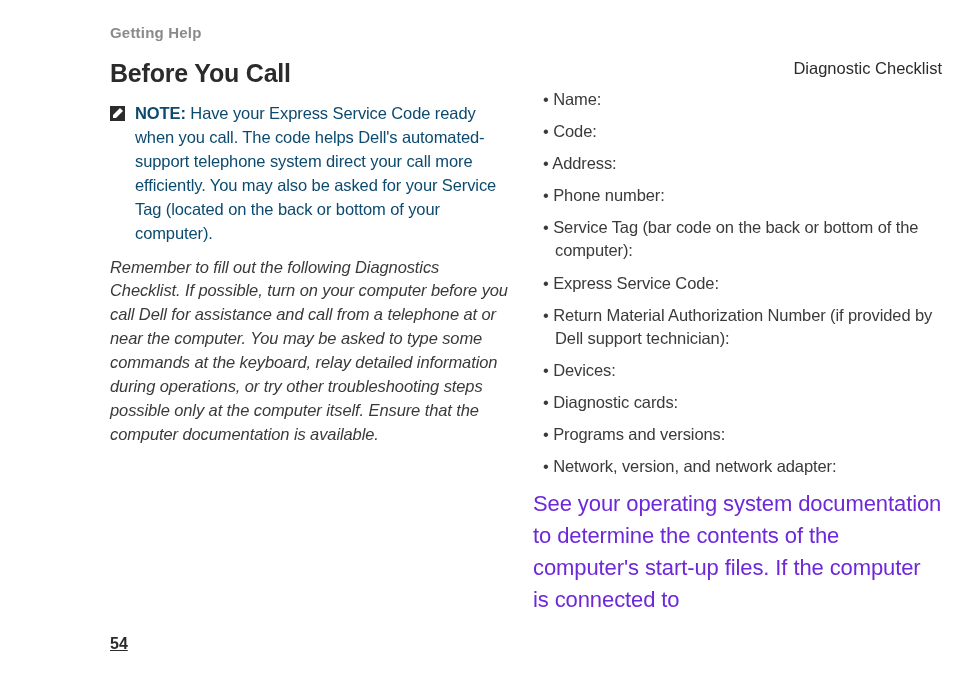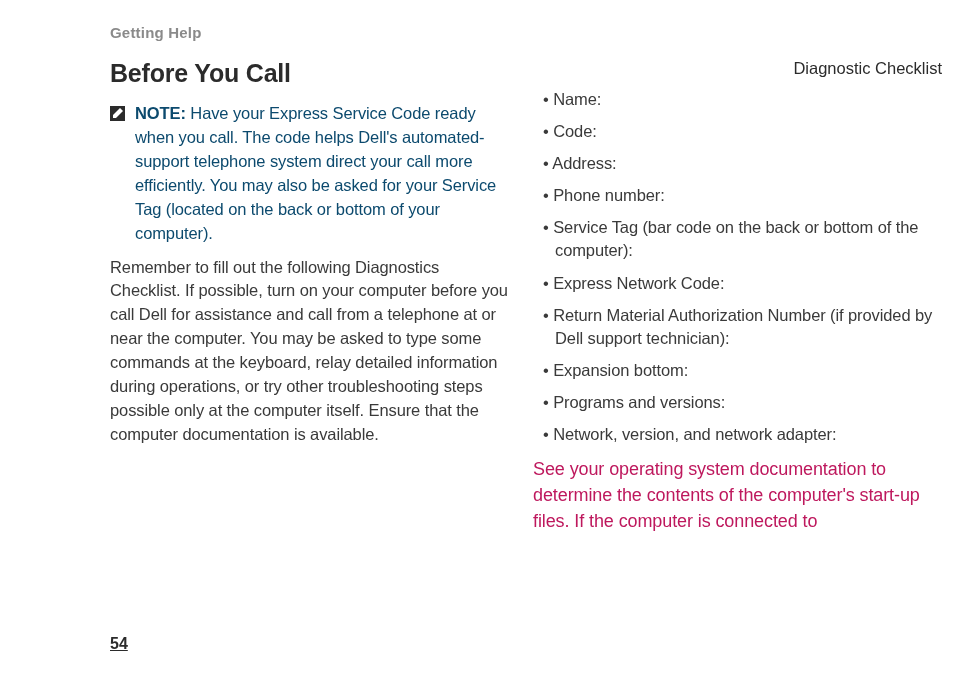--- a/index.html
+++ b/index.html
@@ -77,20 +77,21 @@
   }
   .note-label {
     font-weight: 700;
   }
   .body-text {
     font-size: 16.5px;
     line-height: 1.45;
     color: #3a3a3a;
     margin: 0 0 10px 10px;
     letter-spacing: -0.1px;
+    font-style: italic;
   }
   .subhead {
     font-size: 16.5px;
     font-weight: 400;
     color: #2b2b2b;
     margin: 0 0 10px 0;
     text-align: right;
   }
   ul.checklist {
     list-style: none;
@@ -103,23 +104,23 @@
     color: #3a3a3a;
     margin-bottom: 9px;
     padding-left: 14px;
     text-indent: -12px;
     letter-spacing: -0.1px;
   }
   ul.checklist li::before {
     content: "• ";
   }
   .closing {
-    font-size: 18px;
+    font-size: 22px;
     line-height: 1.45;
-    color: #be185d;
+    color: #6d28d9;
     margin: 0;
     letter-spacing: -0.1px;
   }
   .page-number {
     position: absolute;
     left: 66px;
     bottom: 24px;
     font-size: 16px;
     font-weight: 700;
     color: #2b2b2b;
@@ -158,23 +159,24 @@
     <div class="col col-right">
 
       <div class="subhead">Diagnostic Checklist</div>
 
       <ul class="checklist">
         <li>Name:</li>
         <li>Code:</li>
         <li>Address:</li>
         <li>Phone number:</li>
         <li>Service Tag (bar code on the back or bottom of the computer):</li>
-        <li>Express Network Code:</li>
+        <li>Express Service Code:</li>
         <li>Return Material Authorization Number (if provided by Dell support technician):</li>
-        <li>Expansion bottom:</li>
+        <li>Devices:</li>
+        <li>Diagnostic cards:</li>
         <li>Programs and versions:</li>
         <li>Network, version, and network adapter:</li>
       </ul>
 
       <p class="closing">See your operating system documentation to determine the contents of the computer's start-up files. If the computer is connected to</p>
 
     </div>
 
   </div>
 

